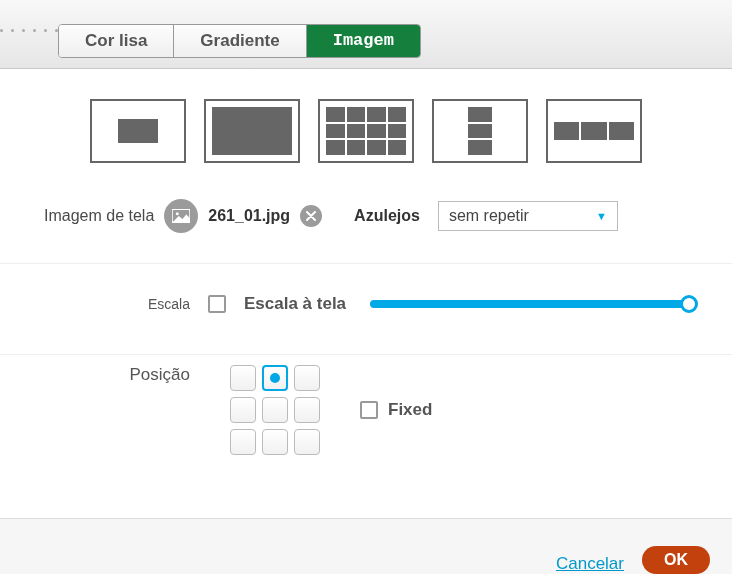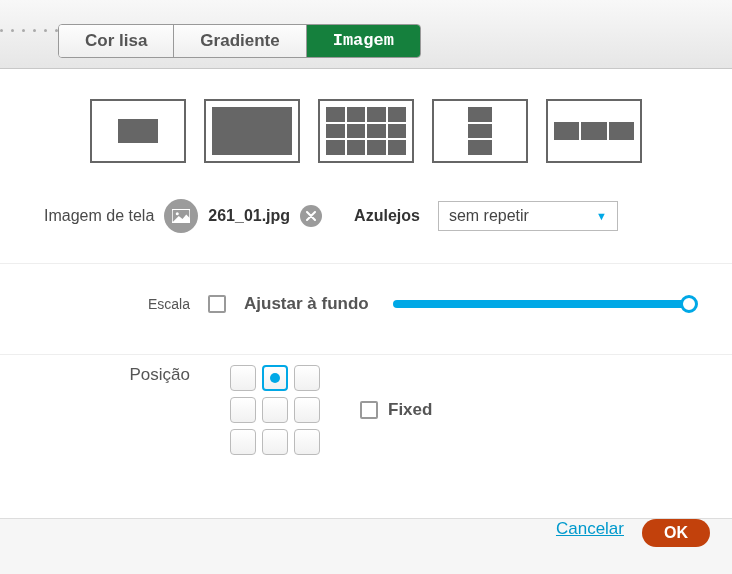--- a/index.html
+++ b/index.html
@@ -185,21 +185,21 @@
     }
     .fixed-group { display: flex; align-items: center; gap: 10px; }
     
     .footer {
       position: absolute;
       bottom: 0; left: 0; right: 0;
       height: 56px;
       background: #f6f6f6;
       border-top: 1px solid #ddd;
       display: flex;
-      align-items: flex-start;
+      align-items: flex-end;
       justify-content: flex-end;
       gap: 18px;
       padding: 0 22px;
     }
     .cancel-link {
       color: #0099cc;
       font-size: 17px;
       text-decoration: underline;
       cursor: pointer;
     }
@@ -293,21 +293,21 @@
       <span>sem repetir</span>
       <span class="caret">▼</span>
     </div>
   </div>
 
   <div class="divider"></div>
 
   <div class="scale-row">
     <span class="scale-label">Escala</span>
     <span class="checkbox"></span>
-    <span class="checkbox-label">Ajustar à fundo</span>
+    <span class="checkbox-label">Escala à tela</span>
     <div class="slider">
       <div class="slider-thumb"></div>
     </div>
   </div>
 
   <div class="divider"></div>
 
   <div class="pos-row">
     <span class="pos-label">Posição</span>
     <div class="pos-grid">

